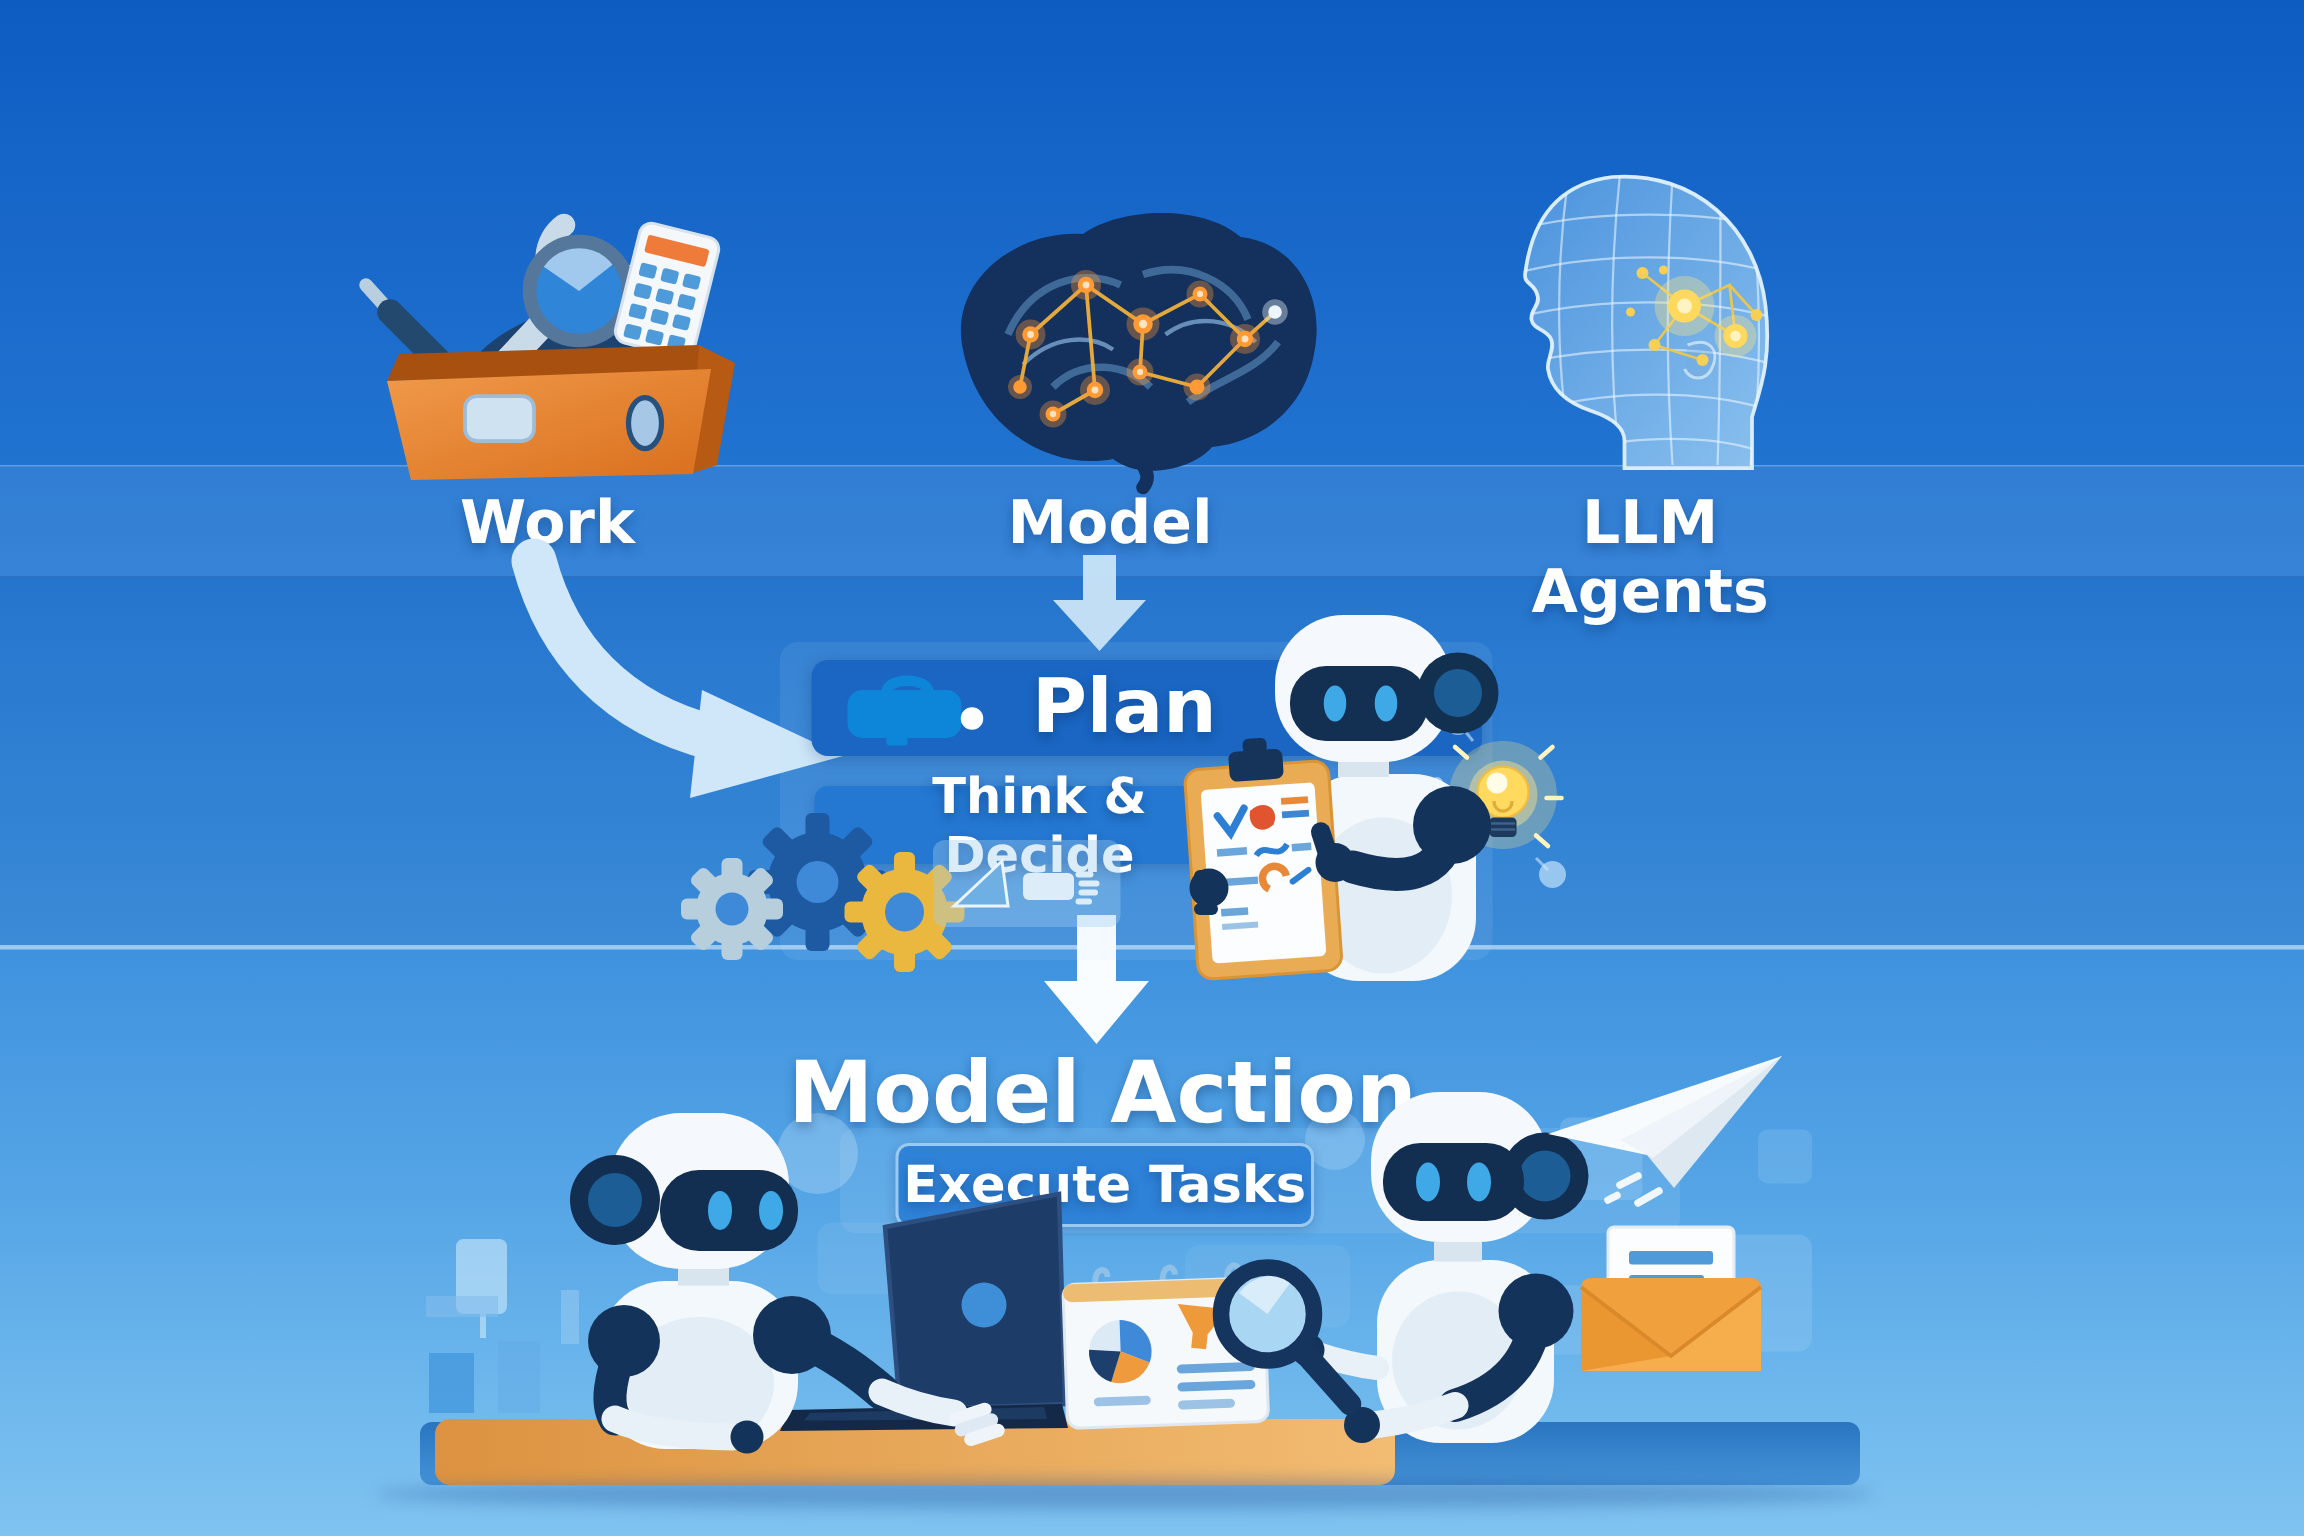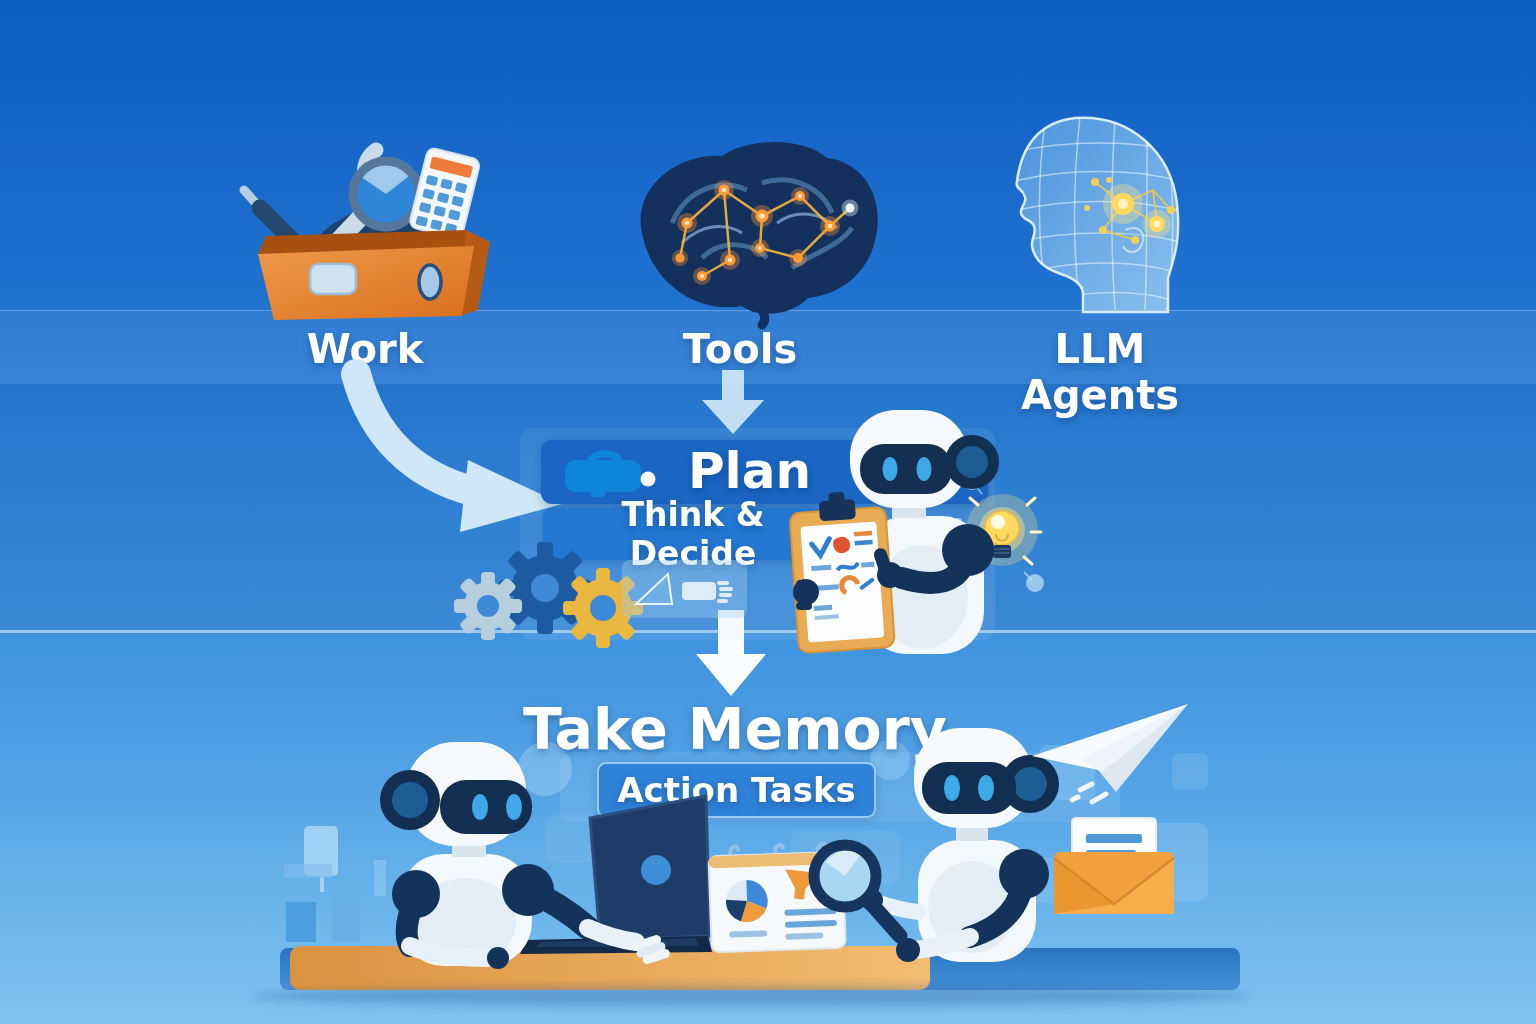--- a/index.html
+++ b/index.html
@@ -7,21 +7,21 @@
   .stage{position:relative;width:1536px;height:1024px;overflow:hidden;
     background:linear-gradient(180deg,#0d5cc2 0%,#1665c8 12%,#2173d0 30%,#2e82d8 45%,#3f92de 62%,#55a5e6 78%,#74bcee 94%,#7fc3f0 100%);}
   .abs{position:absolute;}
   .band{position:absolute;left:0;width:1536px;pointer-events:none;}
   .txt{color:#ffffff;text-align:center;font-weight:800;text-shadow:0 3px 7px rgba(8,40,92,.35);}
   .title{top:18px;left:0;width:1428px;font-size:76px;letter-spacing:-1px;}
   .lbl{font-size:40px;}
   .plan-box{left:541px;top:440px;width:447px;height:64px;background:#1a66c2;border-radius:11px;
     box-shadow:0 2px 10px rgba(10,40,90,.25);display:flex;align-items:center;}
   .plan-title{position:absolute;left:0;top:2px;width:100%;font-size:50px;padding-right:30px;box-sizing:border-box;}
-  .think-box{left:543px;top:508px;width:260px;height:52px;background:#2478d2;border-radius:9px;
+  .think-box{left:543px;top:524px;width:260px;height:52px;background:#2478d2;border-radius:9px;
     box-shadow:0 2px 8px rgba(10,40,90,.2);display:flex;align-items:center;justify-content:flex-end;padding-left:20px;}
   .think-title{font-size:33px;}
   .ta-title{left:475px;top:696px;width:520px;font-size:57px;}
   .exec-box{left:597px;top:762px;width:275px;height:52px;background:#2e82d8;border:2px solid rgba(190,225,250,.75);
     border-radius:9px;display:flex;align-items:center;justify-content:center;box-shadow:0 2px 8px rgba(10,40,90,.2);}
   .exec-title{font-size:34px;}
   .ghost{position:absolute;border-radius:50%;background:rgba(195,228,250,.32);}
   .softrect{position:absolute;border-radius:10px;background:rgba(255,255,255,.08);}
   svg{display:block;}
 </style>
@@ -162,21 +162,21 @@
           <circle cx="188" cy="68" r="2.1"></circle>
         <circle cx="218" cy="98" r="2.3"></circle>
           <circle cx="118" cy="132" r="2.3"></circle>
           <circle cx="148" cy="120" r="2.1"></circle>
           <circle cx="90" cy="148" r="2.1"></circle>
       </g>
       <circle cx="238" cy="80" r="8.5" fill="rgba(230,245,255,.4)"></circle>
         <circle cx="238" cy="80" r="4.5" fill="#eef7ff"></circle>
     </g>
   </svg>
-  <div class="abs txt lbl" style="left:615px;top:326px;width:250px;">Tools</div>
+  <div class="abs txt lbl" style="left:615px;top:326px;width:250px;">Model</div>
 
   <svg class="abs" style="left:975px;top:112px;overflow:visible" width="225" height="200" viewBox="0 0 225 200">
     <defs>
       <linearGradient id="hg" x1="0" y1="0" x2="1" y2="1">
         <stop offset="0" stop-color="#4c93dd"></stop>
           <stop offset="1" stop-color="#8ac0ee"></stop>
       </linearGradient>
       <clipPath id="headclip">
         <path d="M100,6 C155,2 196,40 202,92 C206,128 199,146 193,166 L193,200 L108,200 L108,182 C108,172 98,166 86,162 C68,156 59,147 57,134 C56,127 62,121 59,114 C56,107 47,108 46,101 C45,94 52,92 50,85 C48,76 40,78 42,69 C47,32 66,10 100,6 Z"></path>
       </clipPath>
@@ -352,23 +352,23 @@
     <g>
       <rect x="78" y="8" width="118" height="98" rx="46" fill="#f5f9fd"></rect>
       <circle cx="200" cy="60" r="27" fill="#12304f"></circle>
         <circle cx="200" cy="60" r="16" fill="#1d5d96"></circle>
       <rect x="88" y="42" width="92" height="50" rx="24" fill="#132f51"></rect>
       <ellipse cx="118" cy="67" rx="7.5" ry="12" fill="#3fa9e8"></ellipse>
       <ellipse cx="152" cy="67" rx="7.5" ry="12" fill="#3fa9e8"></ellipse>
     </g>
   </svg>
 
-  <div class="abs txt ta-title">Take Memory</div>
+  <div class="abs txt ta-title">Model Action</div>
   <div class="abs exec-box">
-    <div class="txt exec-title">Action Tasks</div>
+    <div class="txt exec-title">Execute Tasks</div>
   </div>
 
   <div class="abs" style="left:280px;top:948px;width:960px;height:42px;border-radius:8px;background:linear-gradient(180deg,#2a74c0,#4593d8);"></div>
   <div class="abs" style="left:290px;top:946px;width:640px;height:44px;border-radius:10px;background:linear-gradient(90deg,#dc9240,#f2bc72);"></div>
   <div class="abs" style="left:250px;top:986px;width:1000px;height:20px;border-radius:50%;background:rgba(25,70,140,.30);filter:blur(5px);"></div>
 
   <svg class="abs" style="left:288px;top:732px;overflow:visible" width="425" height="232" viewBox="0 0 425 232">
     <g>
       <polygon points="302,86 418,64 422,204 312,208" fill="#1e3c68" stroke="#2c4f80" stroke-width="3"></polygon>
       <circle cx="368" cy="138" r="15" fill="#3f8fd8"></circle>

